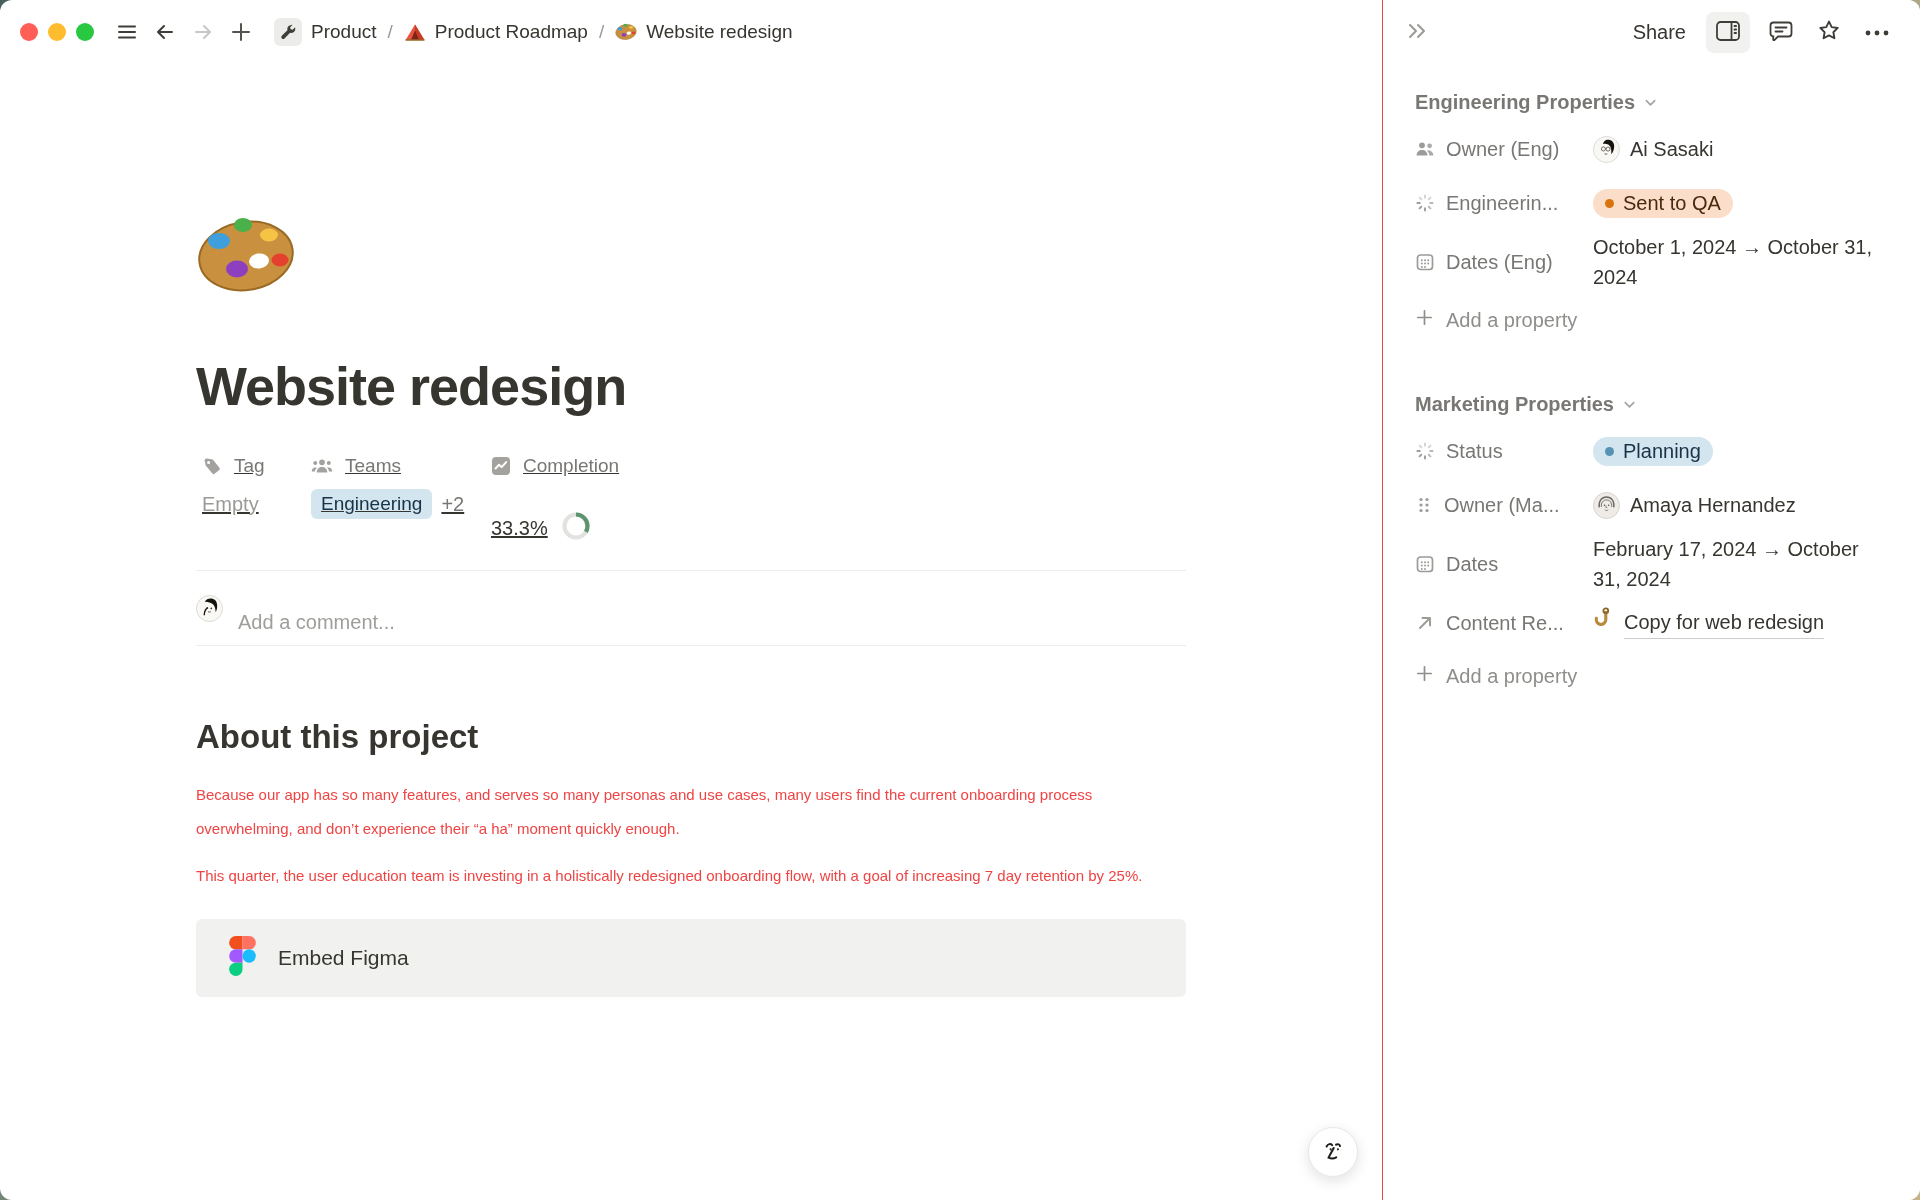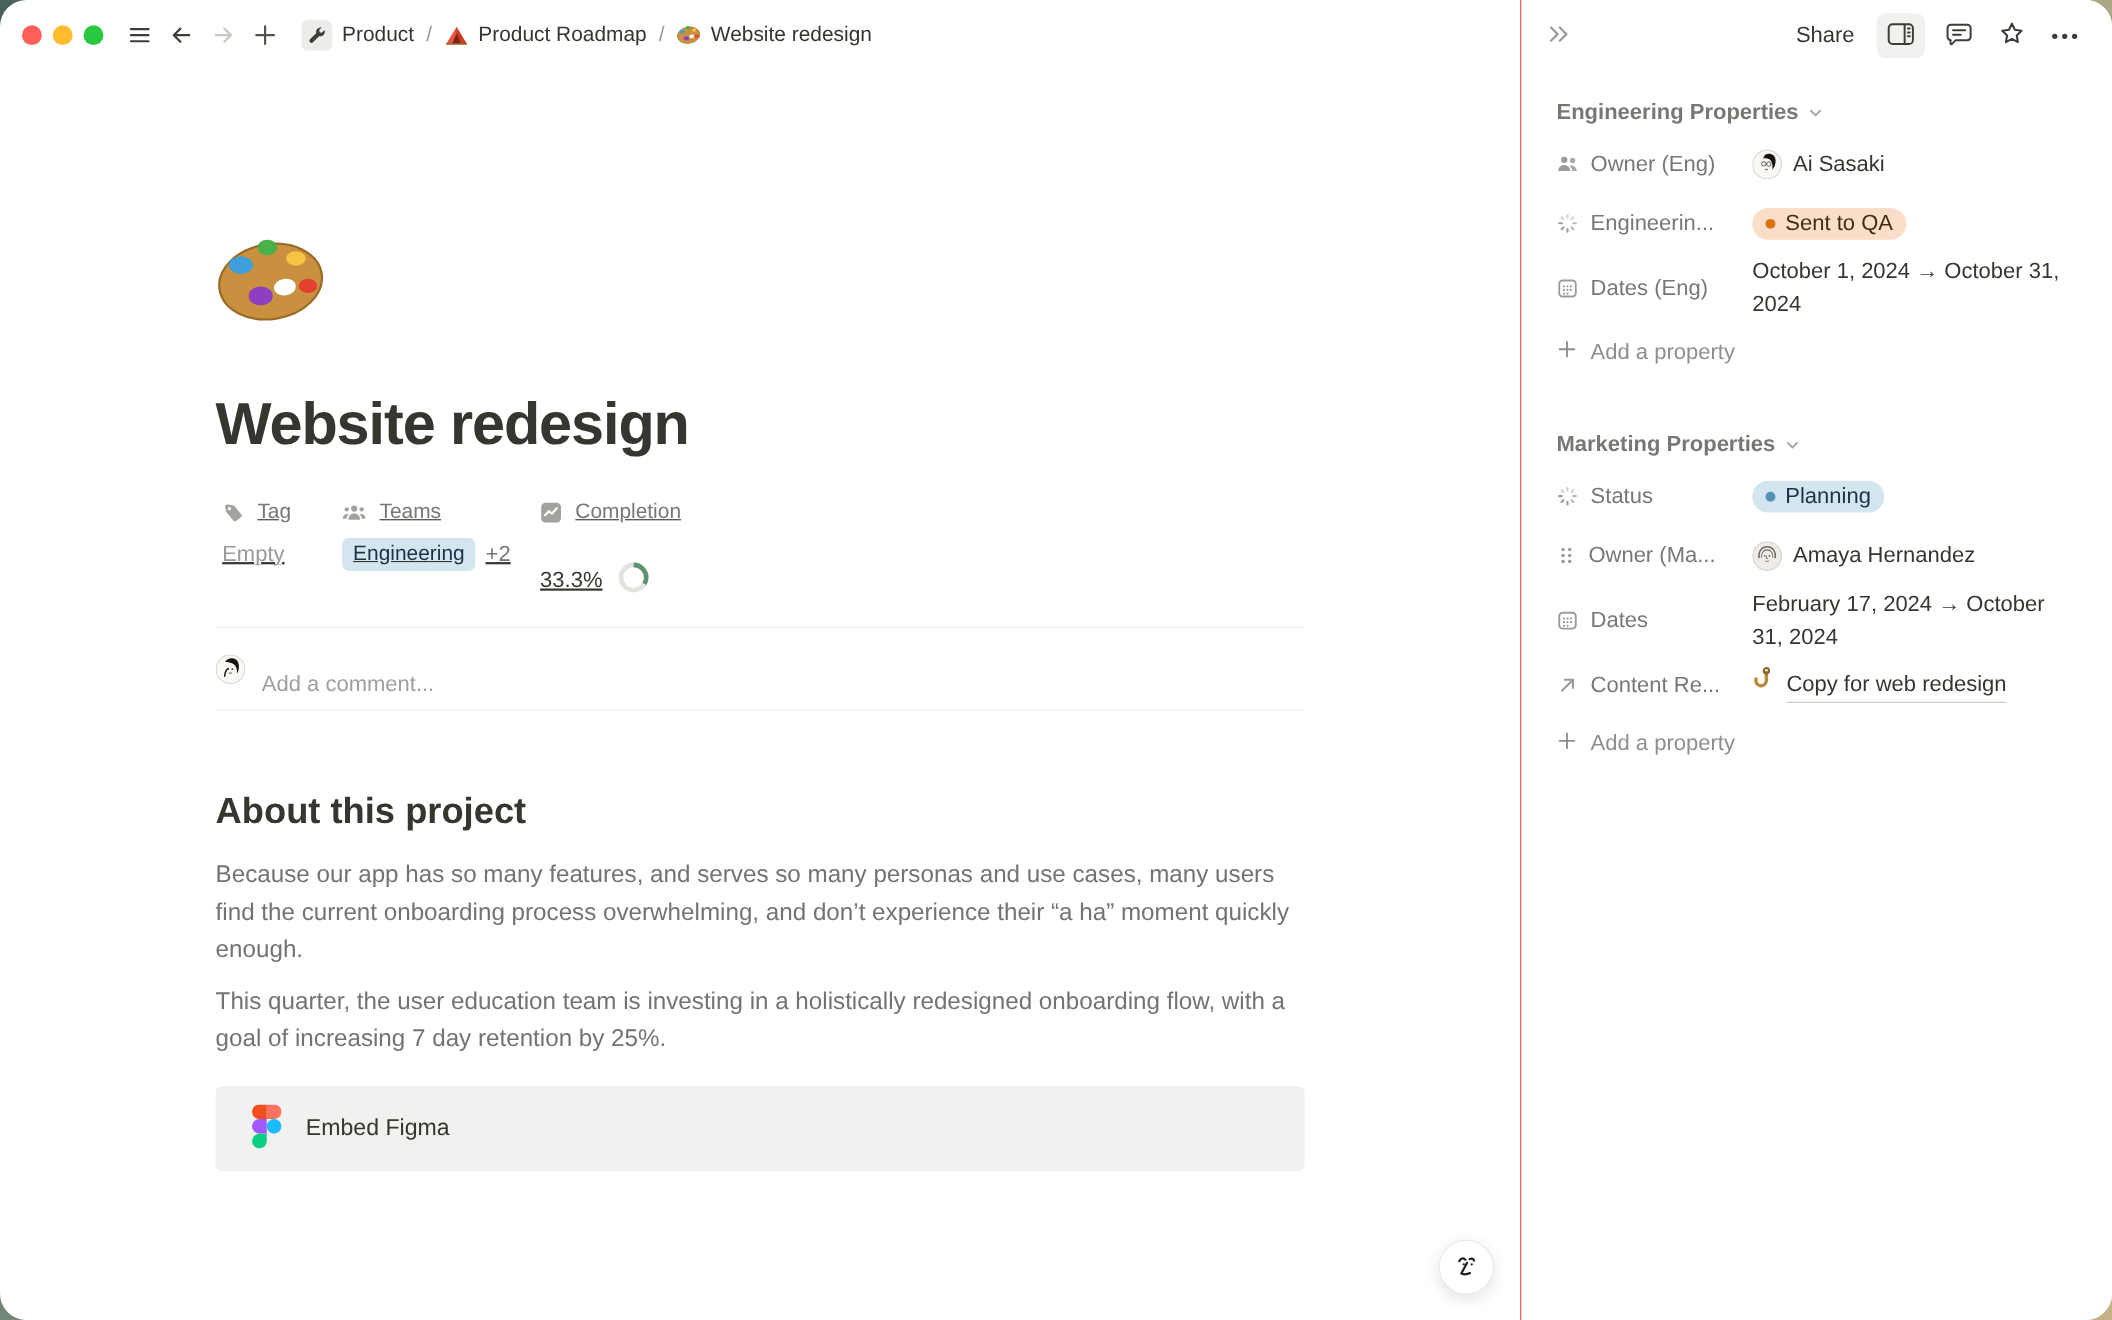--- a/index.html
+++ b/index.html
@@ -4,21 +4,21 @@
 <style>
   * { box-sizing: border-box; }
   html,body { margin:0; padding:0; }
   body {
     width:1920px; height:1200px;
     background: linear-gradient(120deg,#46605c 0%,#8b9a84 40%,#c7b188 100%);
     font-family:"Liberation Sans", sans-serif;
     -webkit-font-smoothing:antialiased;
   }
   .window{
-    width:1920px;height:1200px;border-radius:24px;overflow:hidden;
+    width:1920px;height:1200px;border-radius:12px;overflow:hidden;
     background:#ffffff;color:#37352f;display:flex;position:relative;
   }
   
   .main-pane{width:1382px;flex:0 0 1382px;display:flex;flex-direction:column;position:relative;}
   .topbar{height:64px;flex:0 0 64px;display:flex;align-items:center;padding-left:20px;}
   .traffic{display:flex;align-items:center;gap:10px;margin-right:18px;}
   .tl{width:18px;height:18px;border-radius:50%;display:inline-block;cursor:default;}
   .tl.red{background:#ff5f57;} .tl.yellow{background:#febc2e;} .tl.green{background:#28c840;}
   .tb-btn{width:30px;height:30px;border:none;background:none;padding:0;display:flex;align-items:center;justify-content:center;color:#4c4a46;margin-right:8px;cursor:pointer;}
   .tb-btn svg{display:block;}
@@ -42,21 +42,21 @@
   .pvalue{height:40px;display:flex;align-items:center;font-size:20px;cursor:pointer;}
   .empty-val{color:#9b9a97;}
   .chip{background:#d3e5ef;color:#183347;border-radius:6px;padding:4px 10px;font-size:19px;line-height:22px;}
   .chip-more{color:#787774;margin-left:9px;}
   .pct{font-weight:500;color:#37352f;margin-right:13px;}
   hr.divider{border:none;border-top:1px solid #ededeb;margin:22px 0 0 0;}
   .comment-row{display:flex;align-items:center;gap:15px;height:74px;cursor:text;}
   .avatar{width:27px;height:27px;border-radius:50%;flex:0 0 auto;}
   .comment-ph{color:#9f9e9b;font-size:20px;margin-top:28px;}
   h2.sec-h{font-size:33px;line-height:42px;font-weight:700;margin:70px 0 0 0;color:#37352f;cursor:text;}
-  p.body-p{font-size:22px;line-height:34px;margin:20px 0 0 0;color:#737373;cursor:text;}
+  p.body-p{font-size:15px;line-height:34px;margin:20px 0 0 0;color:#ef4444;cursor:text;}
   p.body-p + p.body-p{margin-top:13px;}
   .figma-embed{margin-top:26px;height:78px;background:#f1f1ef;border-radius:6px;display:flex;align-items:center;padding-left:33px;gap:22px;cursor:pointer;}
   .figma-embed .lbl{font-size:21px;font-weight:500;color:#37352f;}
   .ai-fab{position:absolute;right:24px;bottom:23px;width:50px;height:50px;border-radius:50%;background:#fff;
     border:1px solid #e9e8e6;box-shadow:0 4px 14px rgba(15,15,15,.12);display:flex;align-items:center;justify-content:center;cursor:pointer;}
   
   .side-panel{width:538px;flex:0 0 538px;border-left:1px solid #ef4444;display:flex;flex-direction:column;background:#fff;}
   .panel-top{height:64px;flex:0 0 64px;display:flex;align-items:center;padding:0 26px 0 18px;}
   .icon-btn{border:none;background:none;padding:4px;display:flex;align-items:center;justify-content:center;color:#56544f;cursor:pointer;border-radius:6px;}
   .dbl-chev{color:#9b9a97;}

